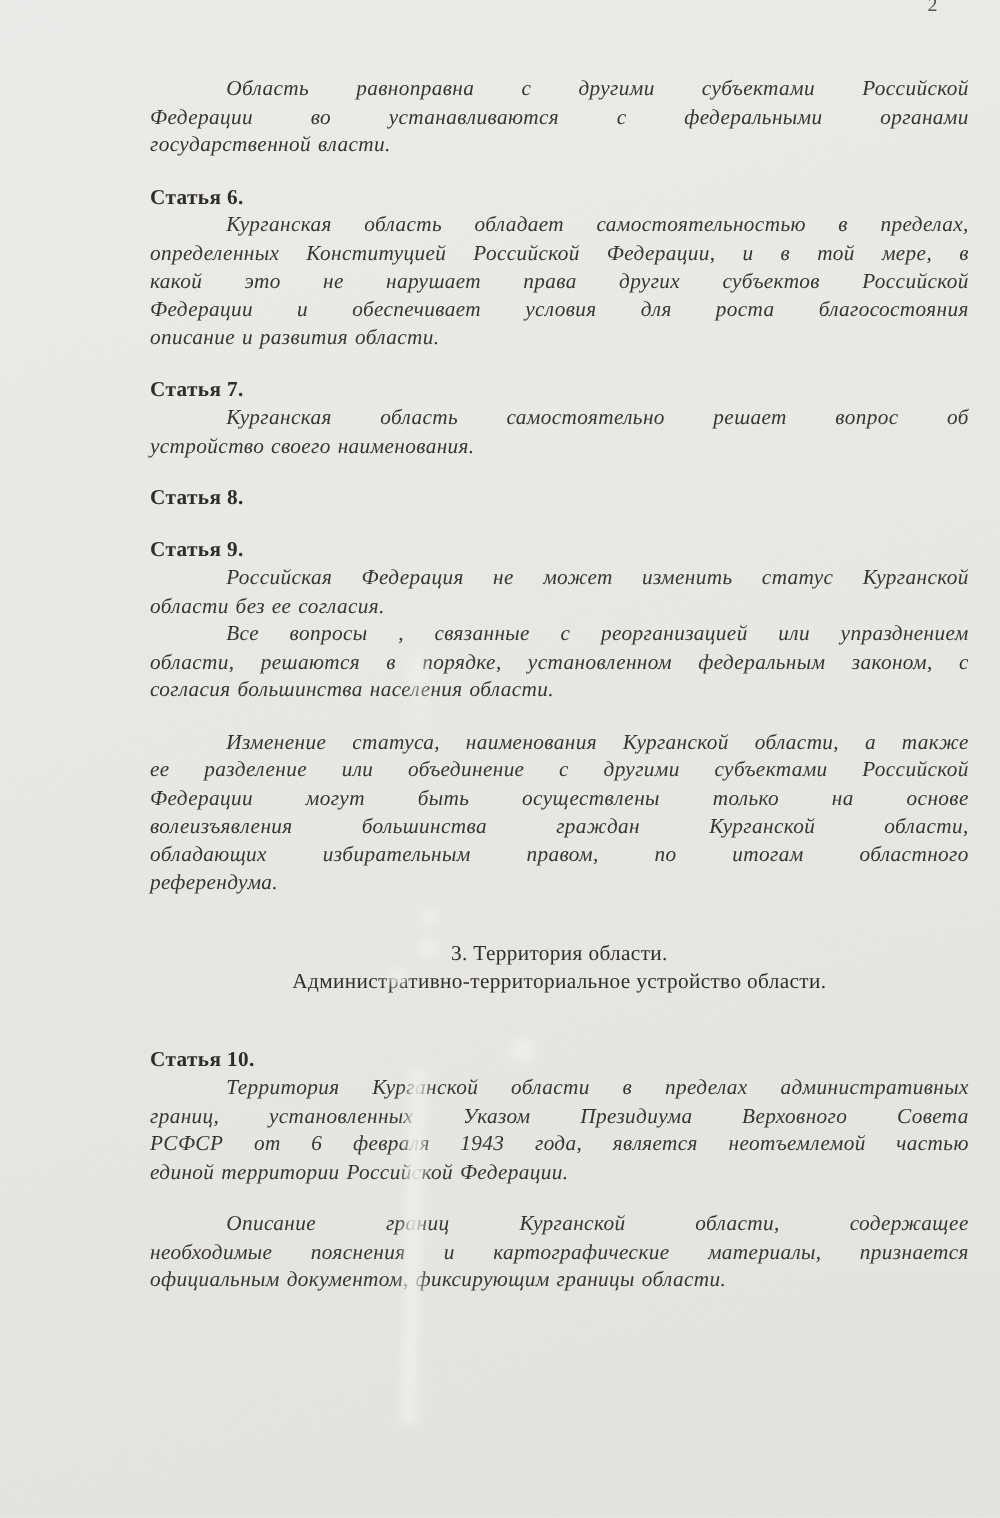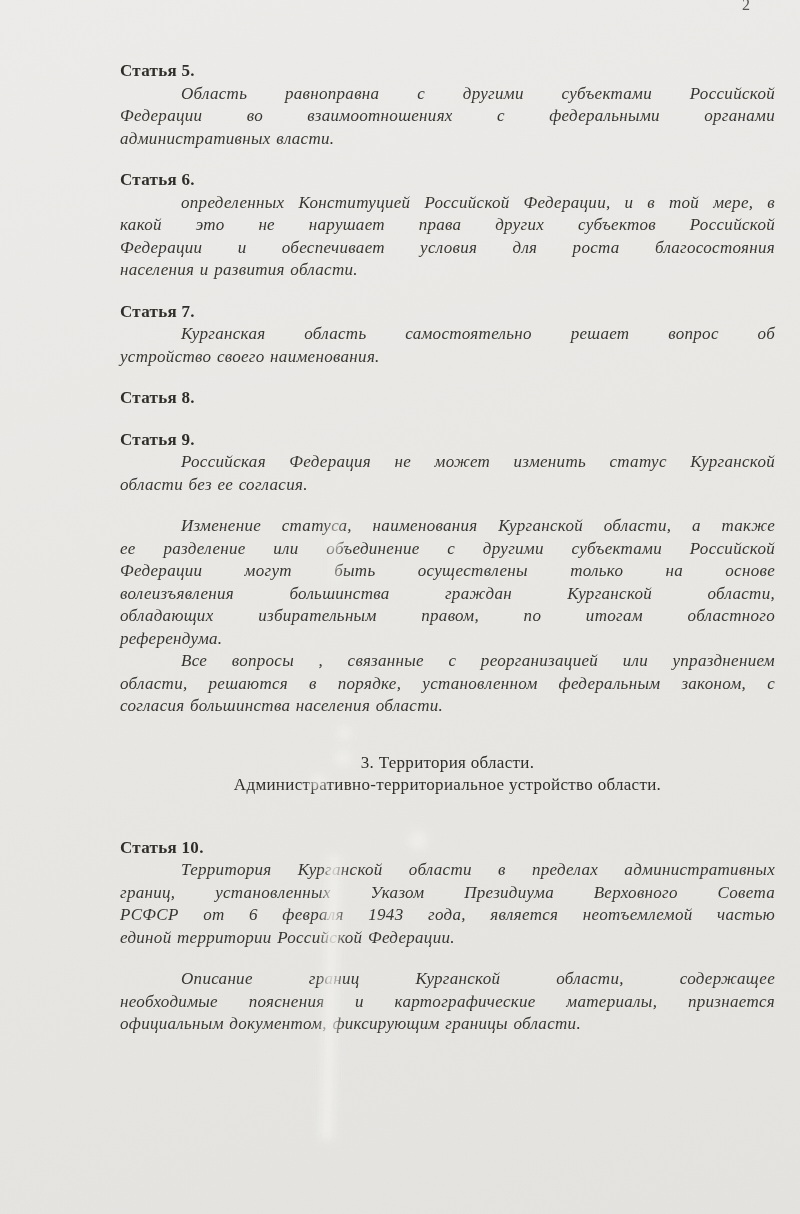--- a/index.html
+++ b/index.html
@@ -54,35 +54,35 @@
 </head>
 <body>
 
 <div class="page">
 
   <div class="page-number">2</div>
 
   <div class="column">
 
     <section class="article">
-      <h2 class="article-heading">Статья 5.</h2>
       <div class="para">
           <div class="tline">Область равноправна с другими субъектами Российской</div>
-          <div class="tline">Федерации во взаимоотношениях с федеральными органами</div>
-          <div class="tline tlast">административных власти.</div>
+          <div class="tline">Федерации во устанавливаются с федеральными органами</div>
+          <div class="tline tlast">государственной власти.</div>
         </div>
     </section>
 
     <section class="article">
       <h2 class="article-heading">Статья 6.</h2>
       <div class="para">
+          <div class="tline">Курганская область обладает самостоятельностью в пределах,</div>
           <div class="tline">определенных Конституцией Российской Федерации, и в той мере, в</div>
           <div class="tline">какой это не нарушает права других субъектов Российской</div>
           <div class="tline">Федерации и обеспечивает условия для роста благосостояния</div>
-          <div class="tline tlast">населения и развития области.</div>
+          <div class="tline tlast">описание и развития области.</div>
         </div>
     </section>
 
     <section class="article">
       <h2 class="article-heading">Статья 7.</h2>
       <div class="para">
           <div class="tline">Курганская область самостоятельно решает вопрос об</div>
           <div class="tline tlast">устройство своего наименования.</div>
         </div>
     </section>
@@ -90,32 +90,32 @@
     <section class="article">
       <h2 class="article-heading">Статья 8.</h2>
     </section>
 
     <section class="article">
       <h2 class="article-heading">Статья 9.</h2>
       <div class="para">
           <div class="tline">Российская Федерация не может изменить статус Курганской</div>
           <div class="tline tlast">области без ее согласия.</div>
         </div>
+      <div class="para">
+          <div class="tline">Все вопросы , связанные с реорганизацией или упразднением</div>
+          <div class="tline">области, решаются в порядке, установленном федеральным законом, с</div>
+          <div class="tline tlast">согласия большинства населения области.</div>
+        </div>
       <div class="para gap">
           <div class="tline">Изменение статуса, наименования Курганской области, а также</div>
           <div class="tline">ее разделение или объединение с другими субъектами Российской</div>
           <div class="tline">Федерации могут быть осуществлены только на основе</div>
           <div class="tline">волеизъявления большинства граждан Курганской области,</div>
           <div class="tline">обладающих избирательным правом, по итогам областного</div>
           <div class="tline tlast">референдума.</div>
-        </div>
-      <div class="para">
-          <div class="tline">Все вопросы , связанные с реорганизацией или упразднением</div>
-          <div class="tline">области, решаются в порядке, установленном федеральным законом, с</div>
-          <div class="tline tlast">согласия большинства населения области.</div>
         </div>
     </section>
 
     <h3 class="section-heading">
       <div>3. Территория области.</div>
       <div>Административно-территориальное устройство области.</div>
     </h3>
 
     <section class="article">
       <h2 class="article-heading">Статья 10.</h2>

